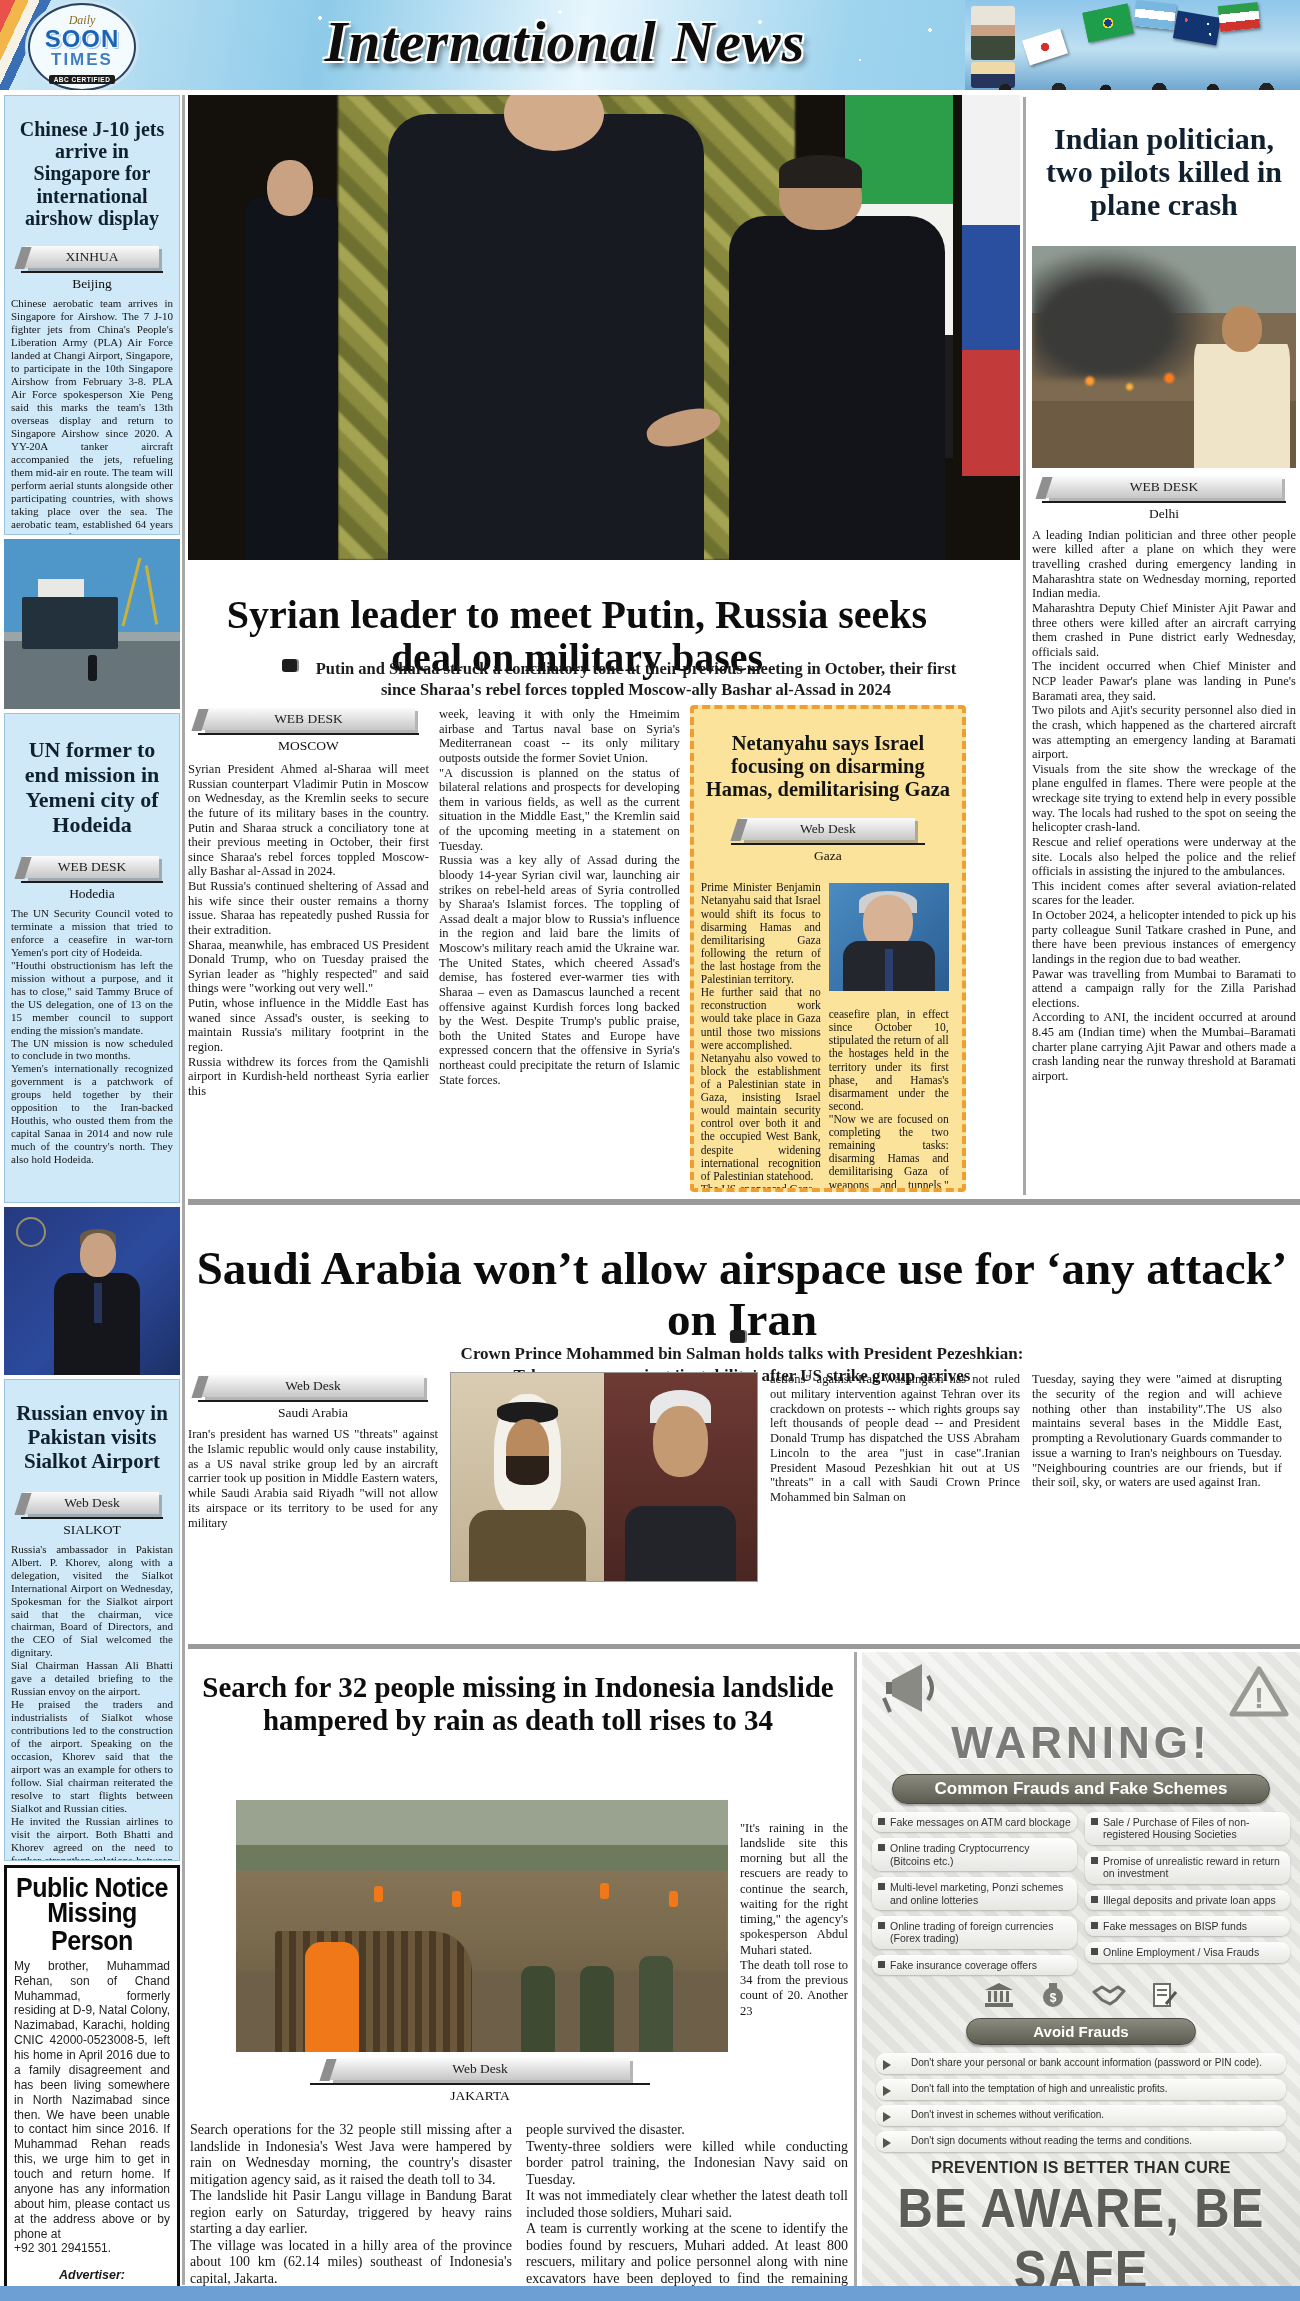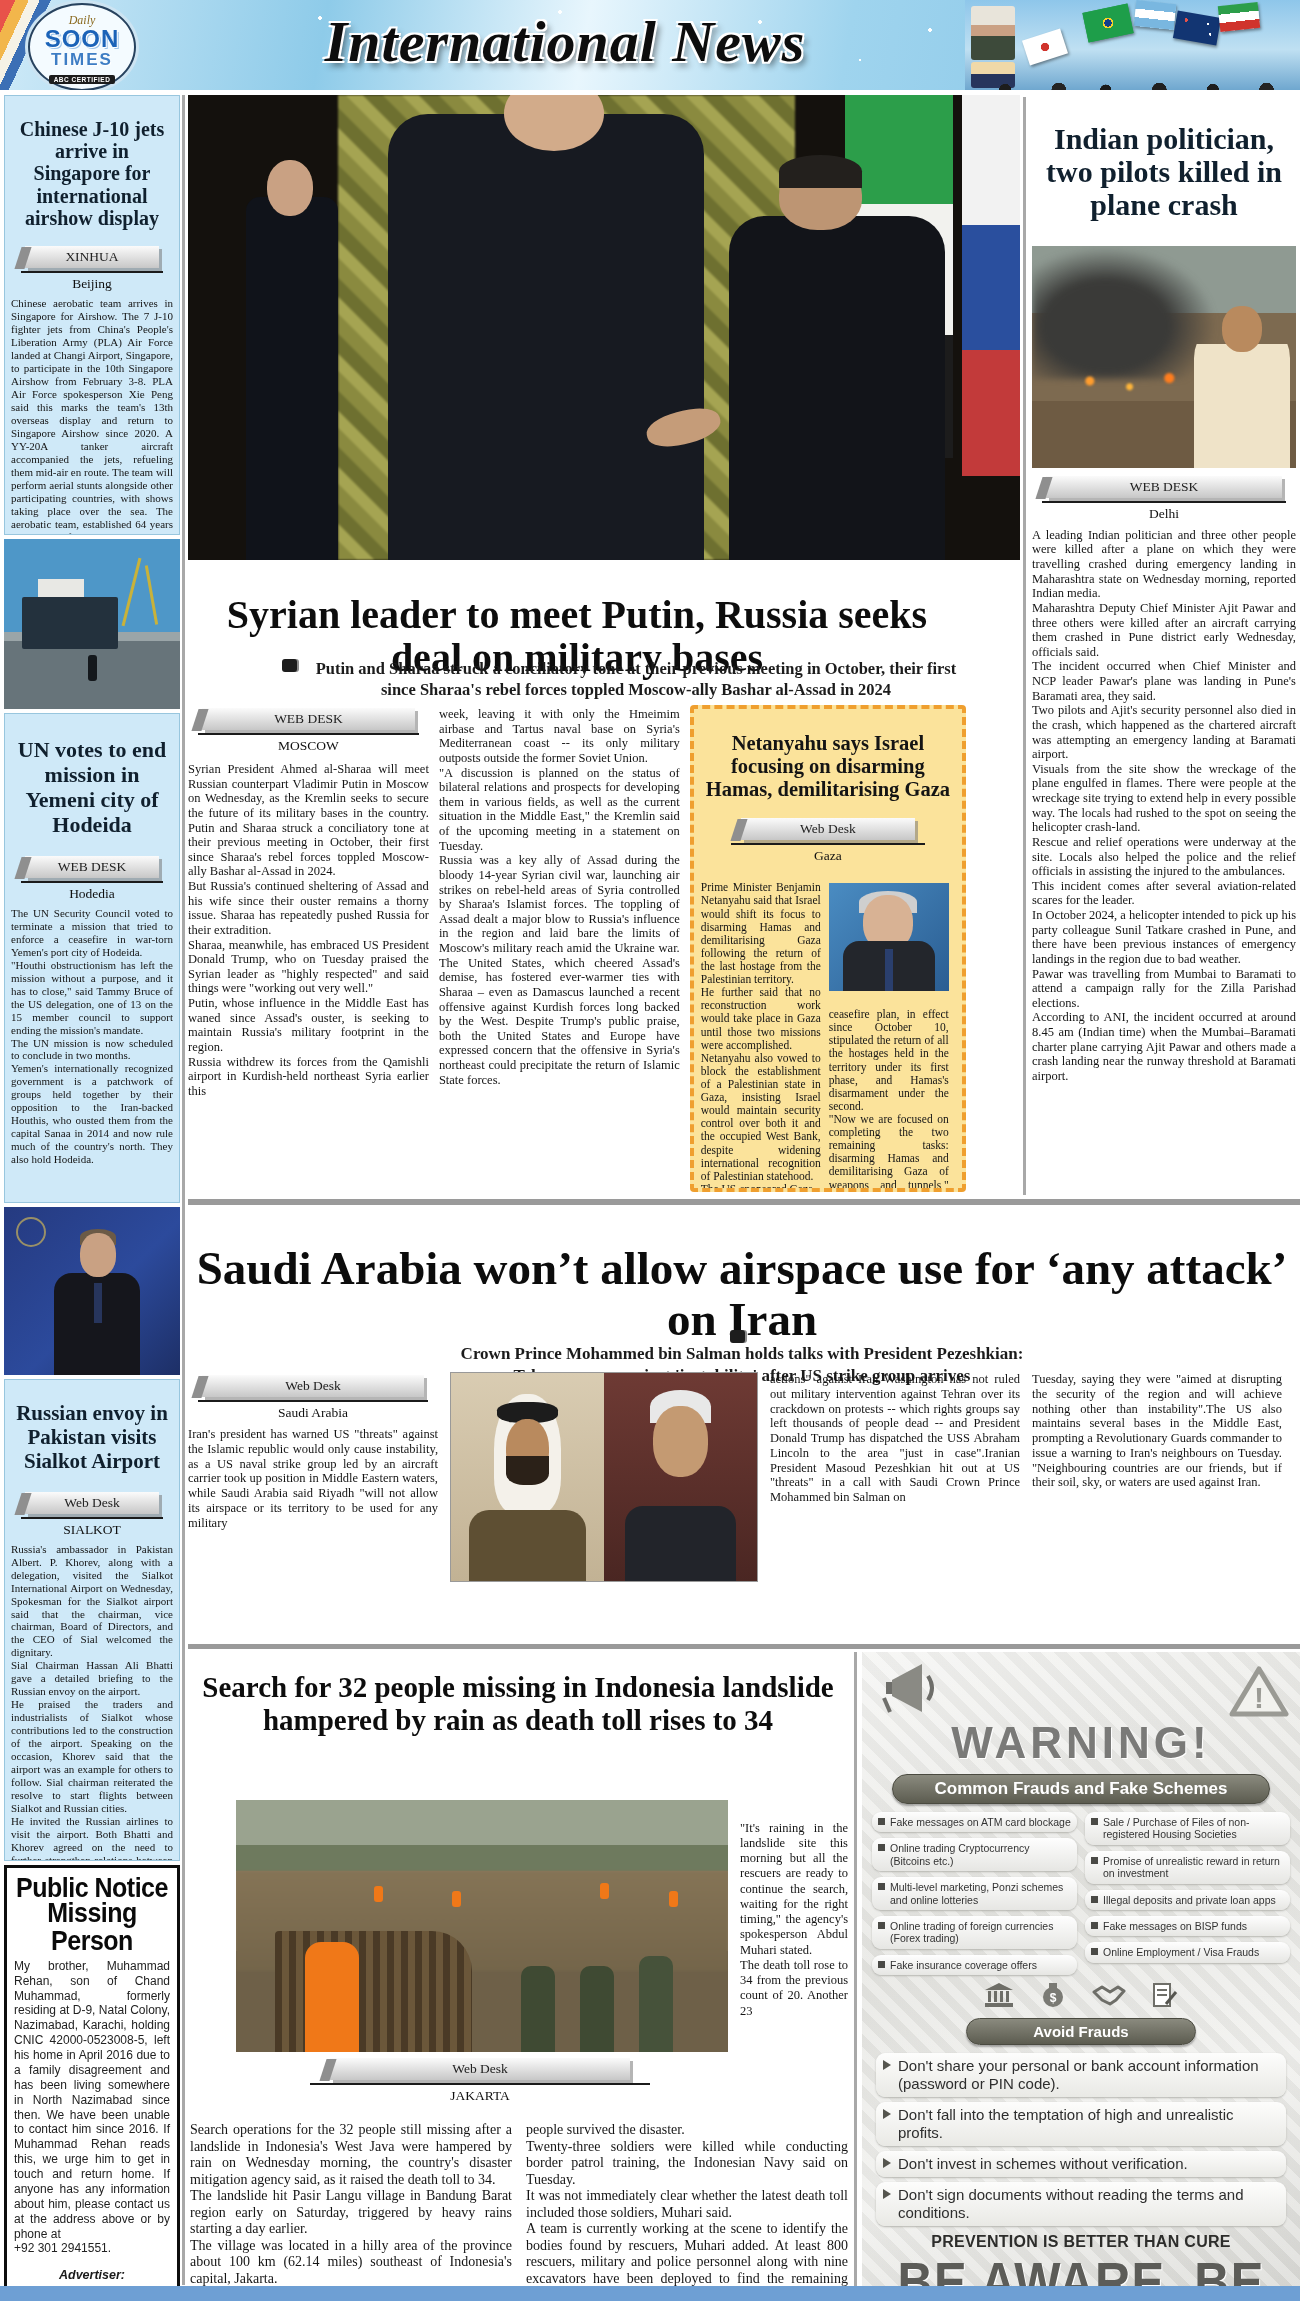--- a/index.html
+++ b/index.html
@@ -210,22 +210,22 @@
     box-shadow:0 2px 2px rgba(0,0,0,.3);}
   .pill-wide{width:86%;font-size:17px;}
   .pill-small{width:52%;font-size:15px;}
   .nab-grid{position:relative;display:flex;gap:8px;padding:0 10px;}
   .nab-col{width:50%;display:flex;flex-direction:column;gap:6px;}
   .nab-item{display:flex;gap:5px;background:linear-gradient(#fefefe,#e6e6e3);border-radius:9px;
     padding:4px 6px;font-size:10.5px;line-height:1.18;color:#333;box-shadow:0 1px 2px #b5b5b0;}
   .sqb{width:7px;height:7px;background:#4a4a46;margin-top:2px;flex:none;}
   .nab-icons{position:relative;display:flex;justify-content:center;gap:26px;margin:7px 0 2px;}
   .nab-avoid{position:relative;display:flex;flex-direction:column;gap:5px;padding:0 14px;}
-  .avoid-item{display:flex;gap:7px;align-items:flex-start;background:linear-gradient(#fdfdfc,#e9e9e5);
-    border-radius:9px;padding:4px 7px;font-size:15px;line-height:1.2;color:#2e2e2e;box-shadow:0 1px 2px #b5b5b0;}
+  .avoid-item{display:flex;gap:20px;align-items:flex-start;background:linear-gradient(#fdfdfc,#e9e9e5);
+    border-radius:9px;padding:4px 7px;font-size:10px;line-height:1.2;color:#2e2e2e;box-shadow:0 1px 2px #b5b5b0;}
   .tri{width:0;height:0;border-left:8px solid #55554e;border-top:5px solid transparent;
     border-bottom:5px solid transparent;margin-top:3px;flex:none;}
   .nab-prevention{position:relative;text-align:center;font-size:16px;font-weight:800;color:#2d2d2b;margin-top:7px;letter-spacing:.3px;}
   .nab-slogan{position:relative;text-align:center;font-size:49px;font-weight:900;color:#5c5c58;
     letter-spacing:1px;transform:scaleY(1.12);margin-top:6px;text-shadow:1px 1px 0 #fff;}
 
   .footer-bar{position:absolute;left:0;top:2286px;width:1300px;height:15px;background:#6e9fd4;}
 </style>
 </head>
 <body>
@@ -266,21 +266,21 @@
 
     <div class="lc-photo port-photo">
       <div class="ship-top"></div>
       <div class="ship"></div>
       <div class="crane cr1"></div>
       <div class="crane cr2"></div>
       <div class="walker"></div>
     </div>
 
     <article class="lc-box" style="height:478px">
-      <h2 class="hl" style="font-size:22px;line-height:1.14">UN votes to end mission in Yemeni city of Hodeida</h2>
+      <h2 class="hl" style="font-size:22px;line-height:1.14">UN former to end mission in Yemeni city of Hodeida</h2>
       <div class="tagbar">WEB DESK</div>
       <div class="tagrule"></div>
       <div class="dateline">Hodedia</div>
       <p class="body-just lc-body">The UN Security Council voted to terminate a mission that tried to enforce a ceasefire in war-torn Yemen's port city of Hodeida.
 "Houthi obstructionism has left the mission without a purpose, and it has to close," said Tammy Bruce of the US delegation, one of 13 on the 15 member council to support ending the mission's mandate.
 The UN mission is now scheduled to conclude in two months.
 Yemen's internationally recognized government is a patchwork of groups held together by their opposition to the Iran-backed Houthis, who ousted them from the capital Sanaa in 2014 and now rule much of the country's north. They also hold Hodeida.</p>
     </article>
 
     <div class="lc-photo envoy-photo">

